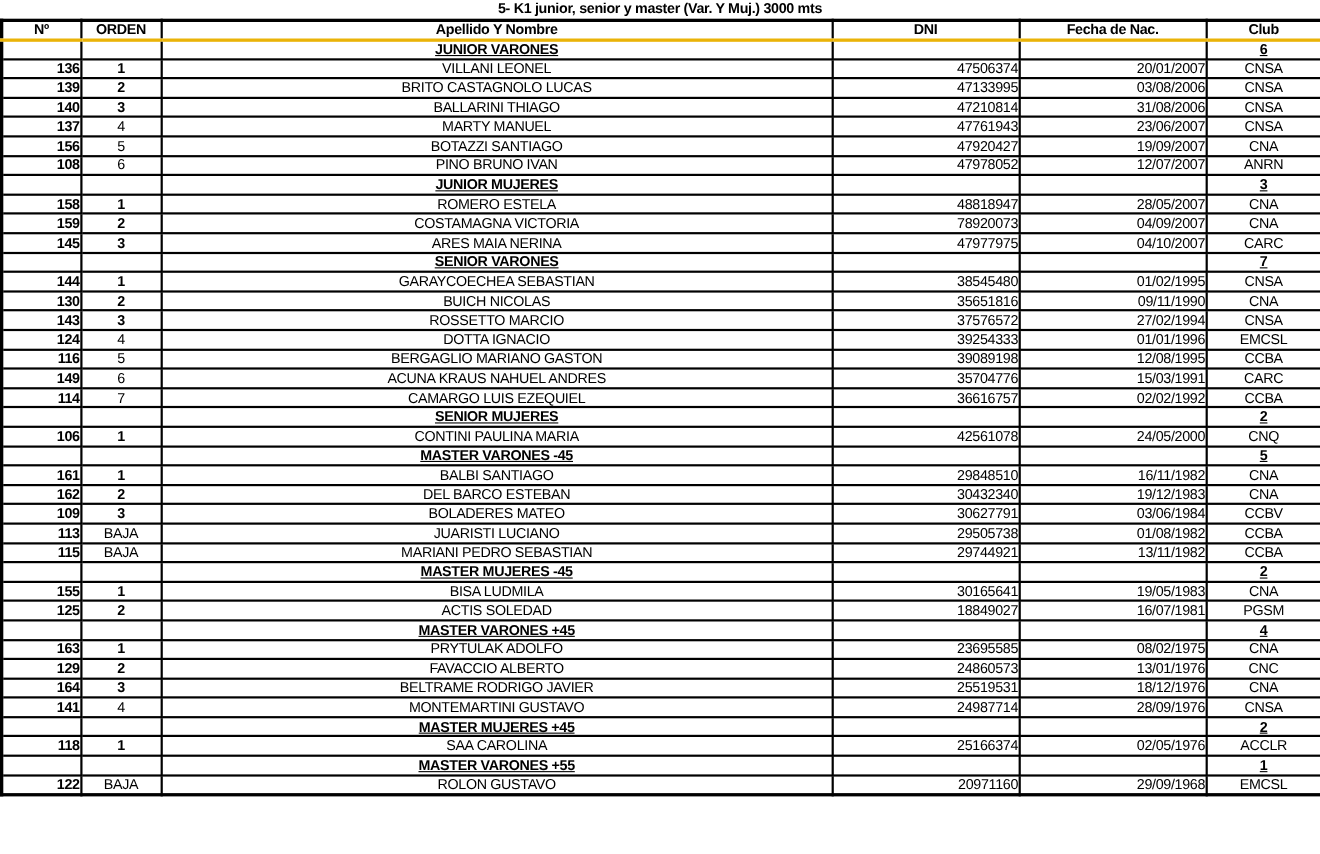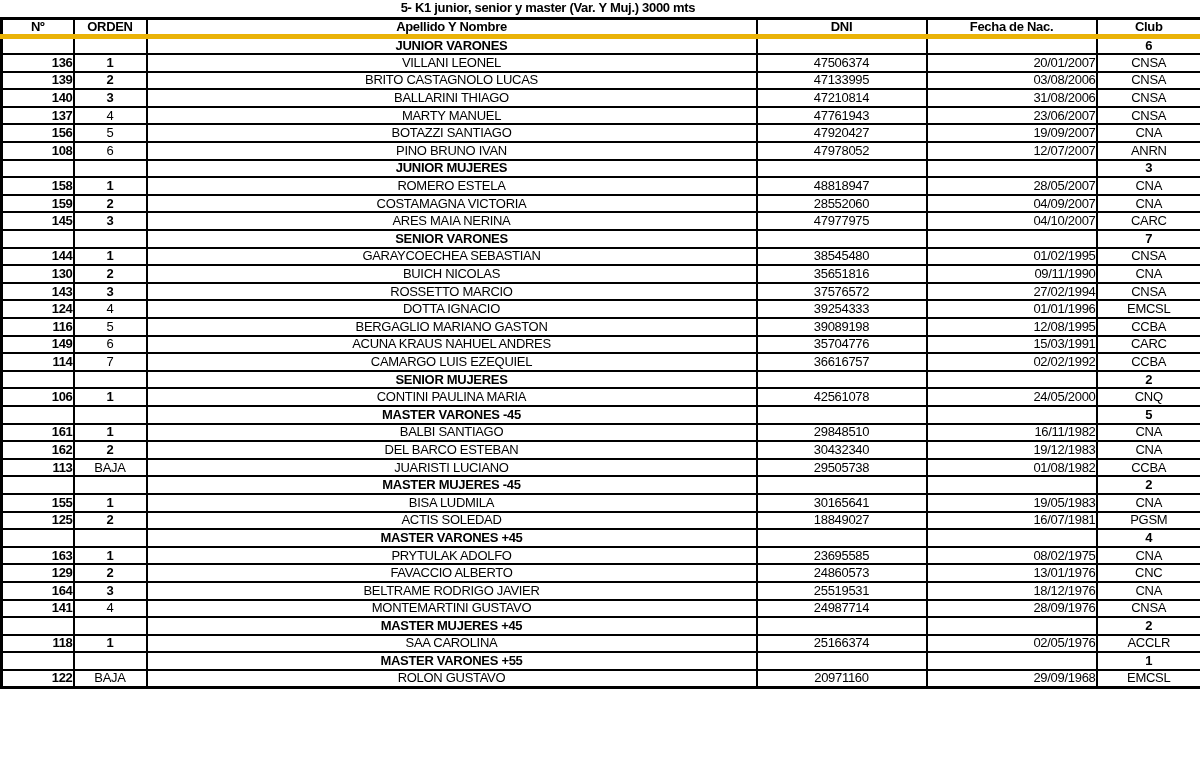--- a/index.html
+++ b/index.html
@@ -5,21 +5,21 @@
   html, body {
     margin: 0;
     padding: 0;
     background: #ffffff;
     width: 1200px;
     height: 776px;
     overflow: hidden;
   }
   * { box-sizing: border-box; }
   .page {
-    width: 1096px;
+    width: 1200px;
     height: 776px;
     background: #ffffff;
     color: #000000;
     font-family: "Liberation Sans", sans-serif;
     letter-spacing: -0.3px;
   }
   .title-bar {
     height: 17px;
     line-height: 16px;
     text-align: center;
@@ -39,30 +39,30 @@
     line-height: 14px;
     height: 17.6px;
     padding: 0;
     overflow: hidden;
     white-space: nowrap;
     vertical-align: middle;
   }
   table.results th {
     font-weight: bold;
     text-align: center;
-    border-bottom: 5px solid #eab308;
+    border-bottom: 3px solid #eab308;
   }
   td.c-no    { text-align: right;  padding-right: 6px; font-weight: bold; }
   td.c-orden { text-align: center; }
   td.c-orden.top3 { font-weight: bold; }
   td.c-name  { text-align: center;   padding-left: 3px; }
-  td.c-dni   { text-align: center;  padding-right: 4px; }
+  td.c-dni   { text-align: right;  padding-right: 4px; }
   td.c-fecha { text-align: right;  padding-right: 4px; }
   td.c-club  { text-align: center; }
-  tr.section-row td { font-weight: bold; text-align: center; }
+  tr.section-row td { font-weight: bold; text-align: center; text-decoration: underline; }
 </style>
 </head>
 <body>
 
 <div class="page">
   <div class="title-bar">5- K1 junior, senior y master (Var. Y Muj.) 3000 mts</div>
   <table class="results">
     <colgroup>
       <col style="width:72px">
       <col style="width:73px">
@@ -151,21 +151,21 @@
           <td class="c-orden top3">1</td>
           <td class="c-name">ROMERO ESTELA</td>
           <td class="c-dni">48818947</td>
           <td class="c-fecha">28/05/2007</td>
           <td class="c-club">CNA</td>
         </tr>
         <tr>
           <td class="c-no">159</td>
           <td class="c-orden top3">2</td>
           <td class="c-name">COSTAMAGNA VICTORIA</td>
-          <td class="c-dni">28552060</td>
+          <td class="c-dni">78920073</td>
           <td class="c-fecha">04/09/2007</td>
           <td class="c-club">CNA</td>
         </tr>
         <tr>
           <td class="c-no">145</td>
           <td class="c-orden top3">3</td>
           <td class="c-name">ARES MAIA NERINA</td>
           <td class="c-dni">47977975</td>
           <td class="c-fecha">04/10/2007</td>
           <td class="c-club">CARC</td>
@@ -268,27 +268,43 @@
         </tr>
         <tr>
           <td class="c-no">162</td>
           <td class="c-orden top3">2</td>
           <td class="c-name">DEL BARCO ESTEBAN</td>
           <td class="c-dni">30432340</td>
           <td class="c-fecha">19/12/1983</td>
           <td class="c-club">CNA</td>
         </tr>
         <tr>
+          <td class="c-no">109</td>
+          <td class="c-orden top3">3</td>
+          <td class="c-name">BOLADERES MATEO</td>
+          <td class="c-dni">30627791</td>
+          <td class="c-fecha">03/06/1984</td>
+          <td class="c-club">CCBV</td>
+        </tr>
+        <tr>
           <td class="c-no">113</td>
           <td class="c-orden">BAJA</td>
           <td class="c-name">JUARISTI LUCIANO</td>
           <td class="c-dni">29505738</td>
           <td class="c-fecha">01/08/1982</td>
           <td class="c-club">CCBA</td>
         </tr>
+        <tr>
+          <td class="c-no">115</td>
+          <td class="c-orden">BAJA</td>
+          <td class="c-name">MARIANI PEDRO SEBASTIAN</td>
+          <td class="c-dni">29744921</td>
+          <td class="c-fecha">13/11/1982</td>
+          <td class="c-club">CCBA</td>
+        </tr>
         <tr class="section-row">
           <td class="c-no"></td>
           <td class="c-orden"></td>
           <td class="c-name">MASTER MUJERES -45</td>
           <td class="c-dni"></td>
           <td class="c-fecha"></td>
           <td class="c-club">2</td>
         </tr>
         <tr>
           <td class="c-no">155</td>

